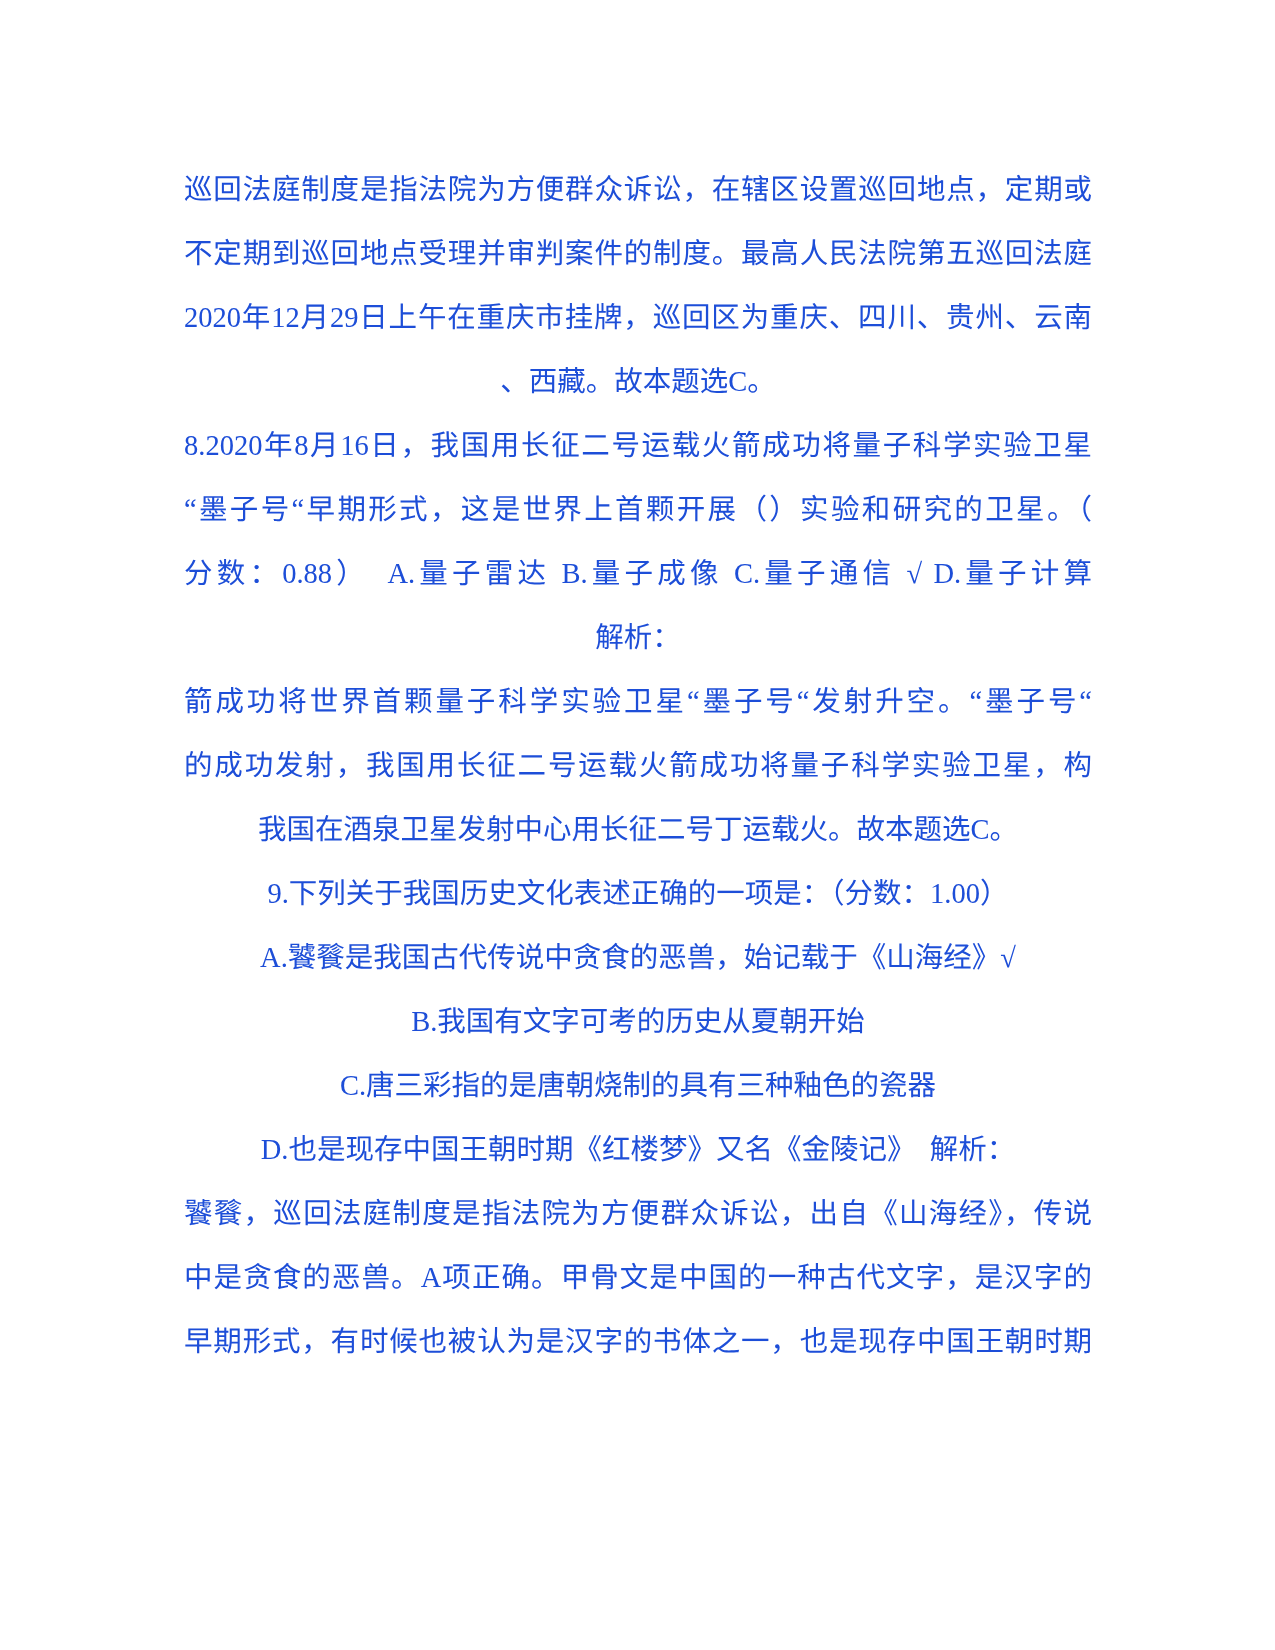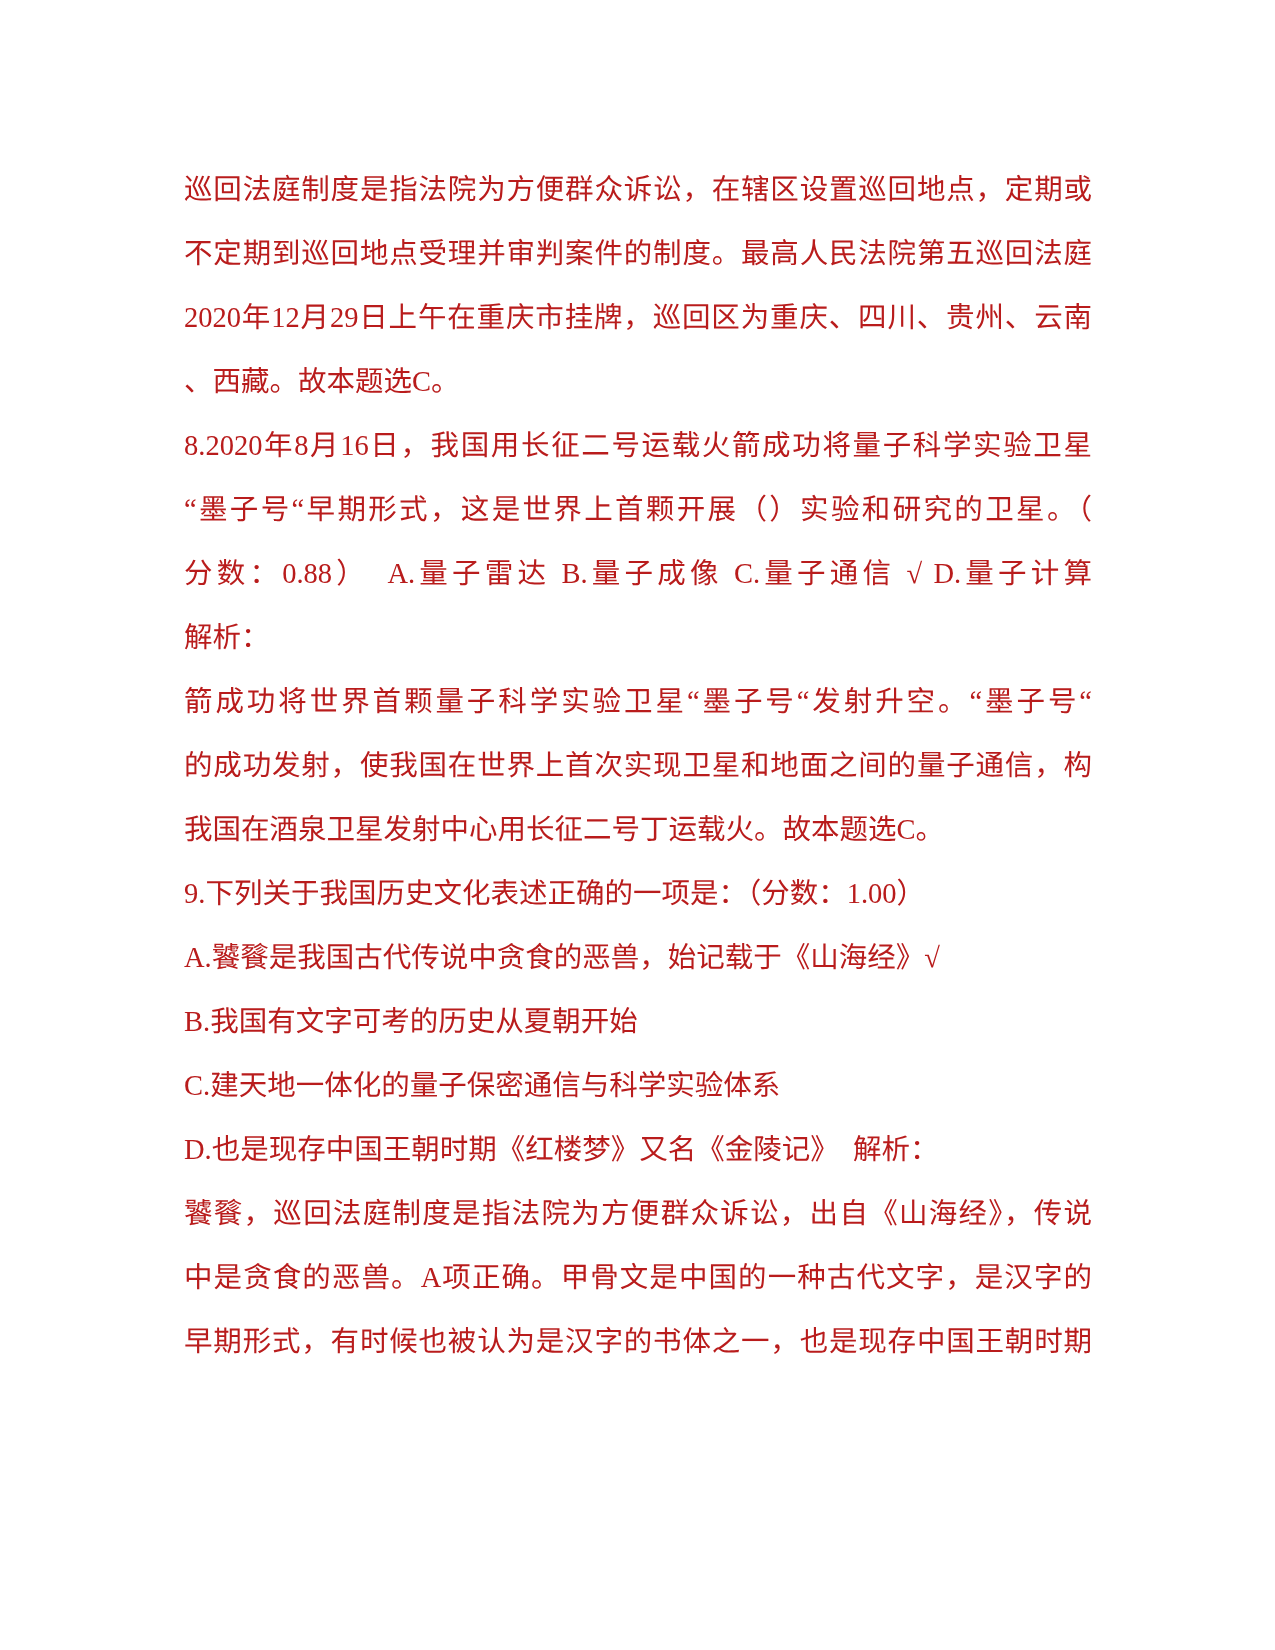--- a/index.html
+++ b/index.html
@@ -19,29 +19,29 @@
     left: 0; top: 0;
     width: 1275px;
     height: 1650px;
     background: #ffffff;
   }
   .textblock {
     position: absolute;
     left: 184px;
     top: 158px;
     width: 908px;
-    color: #b91c1c;
+    color: #1d4ed8;
   }
   .line {
     height: 64px;
     line-height: 64px;
     font-size: 28.5px;
     white-space: normal;
     overflow: hidden;
-    text-align: left;
+    text-align: center;
   }
   .line.j {
     text-align: justify;
     text-align-last: justify;
     -moz-text-align-last: justify;
   }
 </style>
 </head>
 <body>
 
@@ -49,24 +49,24 @@
   <div class="textblock">
     <div class="line j">巡回法庭制度是指法院为方便群众诉讼，在辖区设置巡回地点，定期或</div>
     <div class="line j">不定期到巡回地点受理并审判案件的制度。最高人民法院第五巡回法庭</div>
     <div class="line j">2020年12月29日上午在重庆市挂牌，巡回区为重庆、四川、贵州、云南</div>
     <div class="line">、西藏。故本题选C。</div>
     <div class="line j">8.2020年8月16日，我国用长征二号运载火箭成功将量子科学实验卫星</div>
     <div class="line j">“墨子号“早期形式，这是世界上首颗开展（）实验和研究的卫星。（</div>
     <div class="line j">分数：0.88）　A.量子雷达 B.量子成像 C.量子通信 √ D.量子计算</div>
     <div class="line">解析：</div>
     <div class="line j">箭成功将世界首颗量子科学实验卫星“墨子号“发射升空。“墨子号“</div>
-    <div class="line j">的成功发射，使我国在世界上首次实现卫星和地面之间的量子通信，构</div>
+    <div class="line j">的成功发射，我国用长征二号运载火箭成功将量子科学实验卫星，构</div>
     <div class="line">我国在酒泉卫星发射中心用长征二号丁运载火。故本题选C。</div>
     <div class="line">9.下列关于我国历史文化表述正确的一项是：（分数：1.00）</div>
     <div class="line">A.饕餮是我国古代传说中贪食的恶兽，始记载于《山海经》√</div>
     <div class="line">B.我国有文字可考的历史从夏朝开始</div>
-    <div class="line">C.建天地一体化的量子保密通信与科学实验体系</div>
+    <div class="line">C.唐三彩指的是唐朝烧制的具有三种釉色的瓷器</div>
     <div class="line">D.也是现存中国王朝时期《红楼梦》又名《金陵记》　解析：</div>
     <div class="line j">饕餮，巡回法庭制度是指法院为方便群众诉讼，出自《山海经》，传说</div>
     <div class="line j">中是贪食的恶兽。A项正确。甲骨文是中国的一种古代文字，是汉字的</div>
     <div class="line j">早期形式，有时候也被认为是汉字的书体之一，也是现存中国王朝时期</div>
   </div>
 </div>
 
 </body></html>

